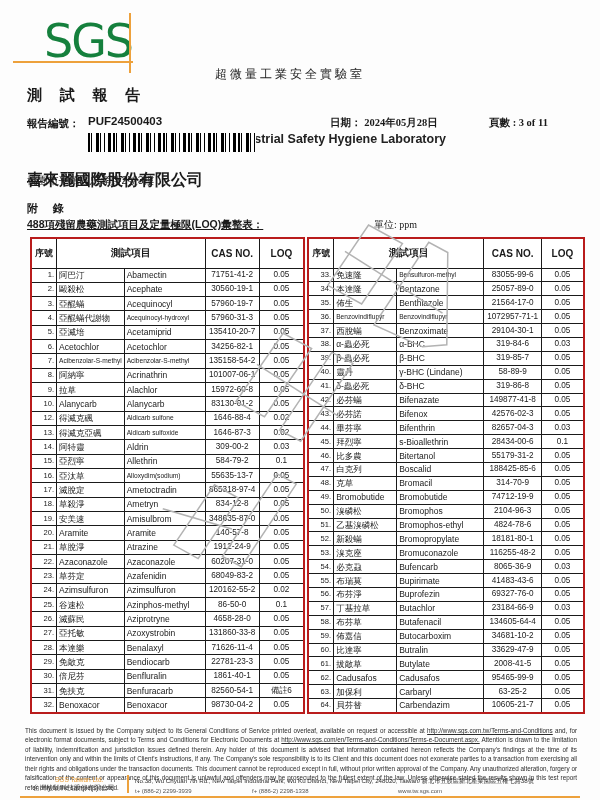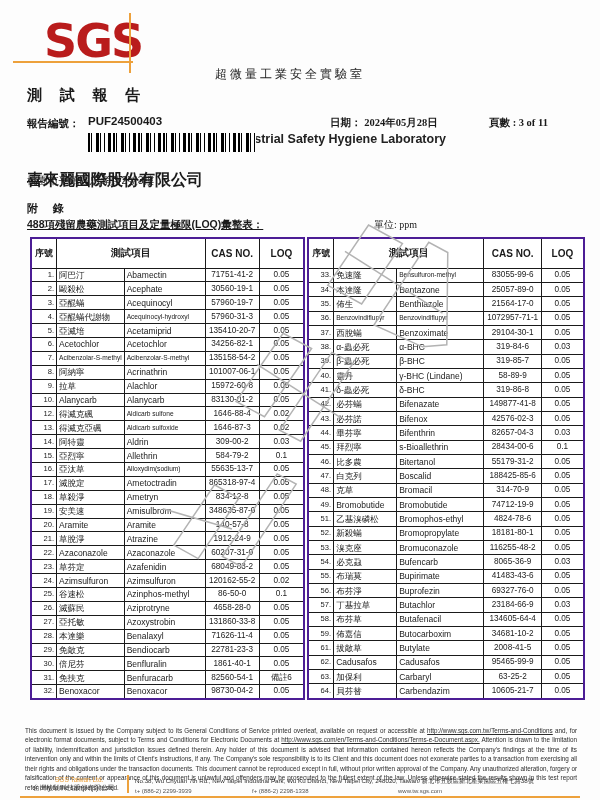--- a/index.html
+++ b/index.html
@@ -5,22 +5,22 @@
   * { margin:0; padding:0; box-sizing:border-box; }
   html,body { background:#e8e8e8; }
   .page {
     position:relative; width:600px; height:800px; margin:0 auto;
     background:#fdfdfd; overflow:hidden;
     font-family:"Liberation Sans","DejaVu Sans",sans-serif; color:#1a1a1a;
   }
   
   .sgs-logo {
     position:absolute; left:44px; top:18px;
-    font-family:"DejaVu Sans",sans-serif; font-weight:700;
-    font-size:46px; line-height:1; color:#b91c1c; letter-spacing:-2px;
+    font-family:"DejaVu Sans",sans-serif; font-weight:400;
+    font-size:46px; line-height:1; color:#15803d; letter-spacing:-2px;
   }
   .logo-vline { position:absolute; left:129px; top:13px; width:2px; height:60px; background:#eda13c; }
   .logo-hline { position:absolute; left:13px; top:61px; width:120px; height:2px; background:#eda13c; }
   .report-title {
     position:absolute; left:27px; top:86px;
     font-family:"Liberation Serif","DejaVu Serif",serif;
     font-weight:bold; font-size:15px; letter-spacing:7px;
   }
   .lab-title-zh {
     position:absolute; left:150px; top:66px; width:280px; text-align:center;
@@ -44,21 +44,21 @@
       #000 8px 11px,#fff 11px 12px,#000 12px 13px,#fff 13px 16px,
       #000 16px 17px,#fff 17px 20px,#000 20px 23px,#fff 23px 25px);
   }
   .client-name { position:absolute; left:27px; top:170px; font-size:16px; font-weight:bold; }
   .client-addr { position:absolute; left:27px; top:174px; font-size:10.5px; }
   .appendix-label { position:absolute; left:27px; top:201px; font-family:"Liberation Serif","DejaVu Serif",serif; font-weight:bold; font-size:11px; letter-spacing:6px; }
   .table-title { position:absolute; left:27px; top:218px; font-size:10.5px; font-weight:bold; text-decoration:underline; }
   .unit-line { position:absolute; left:374px; top:218px; font-size:10px; font-family:"Liberation Serif","DejaVu Serif",serif; }
   
   .tables { position:absolute; left:30px; top:237px; display:flex; gap:2px; }
-  table { border-collapse:collapse; table-layout:fixed; background:#fff; border:2px solid #4c1d95; }
+  table { border-collapse:collapse; table-layout:fixed; background:#fff; border:2px solid #b91c1c; }
   th,td { border:1px solid #1a1a1a; overflow:hidden; white-space:nowrap; }
   th { font-size:10px; font-weight:bold; height:30px; text-align:center; }
   th.c-no { font-size:9px; line-height:1.15; word-break:break-all; padding:0 3px; }
   td { height:13.9px; font-size:8.5px; line-height:12px; padding:0 2px; }
   td:nth-child(1) { text-align:right; font-size:7.6px; padding-right:2px; }
   td:nth-child(4), td:nth-child(5) { text-align:center; font-size:8.2px; }
   td.tiny { font-size:6.6px; }
   
   .watermark { position:absolute; left:0; top:0; pointer-events:none; }
   
@@ -468,20 +468,27 @@
             <td>0.05</td>
           </tr>
           <tr>
             <td>49.</td>
             <td>Bromobutide</td>
             <td>Bromobutide</td>
             <td>74712-19-9</td>
             <td>0.05</td>
           </tr>
           <tr>
+            <td>50.</td>
+            <td>溴磷松</td>
+            <td>Bromophos</td>
+            <td>2104-96-3</td>
+            <td>0.05</td>
+          </tr>
+          <tr>
             <td>51.</td>
             <td>乙基溴磷松</td>
             <td>Bromophos-ethyl</td>
             <td>4824-78-6</td>
             <td>0.05</td>
           </tr>
           <tr>
             <td>52.</td>
             <td>新殺蟎</td>
             <td>Bromopropylate</td>
@@ -528,20 +535,27 @@
             <td>布芬草</td>
             <td>Butafenacil</td>
             <td>134605-64-4</td>
             <td>0.05</td>
           </tr>
           <tr>
             <td>59.</td>
             <td>佈嘉信</td>
             <td>Butocarboxim</td>
             <td>34681-10-2</td>
+            <td>0.05</td>
+          </tr>
+          <tr>
+            <td>60.</td>
+            <td>比達寧</td>
+            <td>Butralin</td>
+            <td>33629-47-9</td>
             <td>0.05</td>
           </tr>
           <tr>
             <td>61.</td>
             <td>拔敵草</td>
             <td>Butylate</td>
             <td>2008-41-5</td>
             <td>0.05</td>
           </tr>
           <tr>

